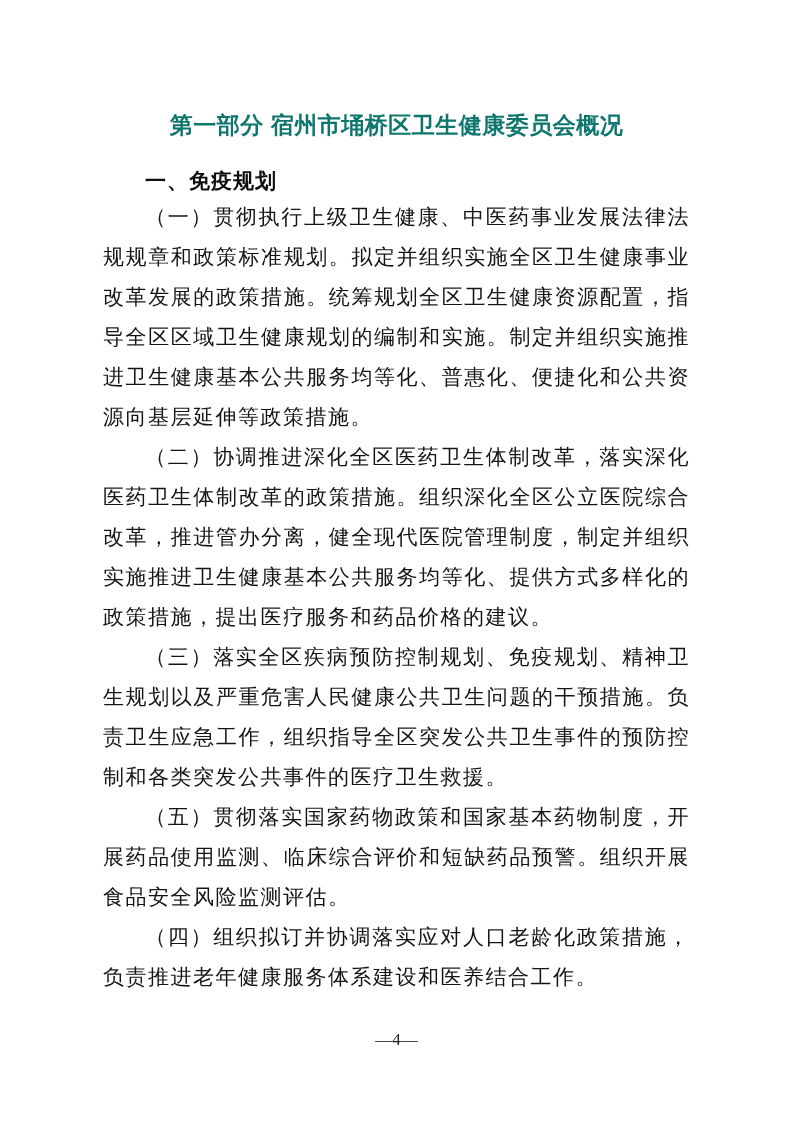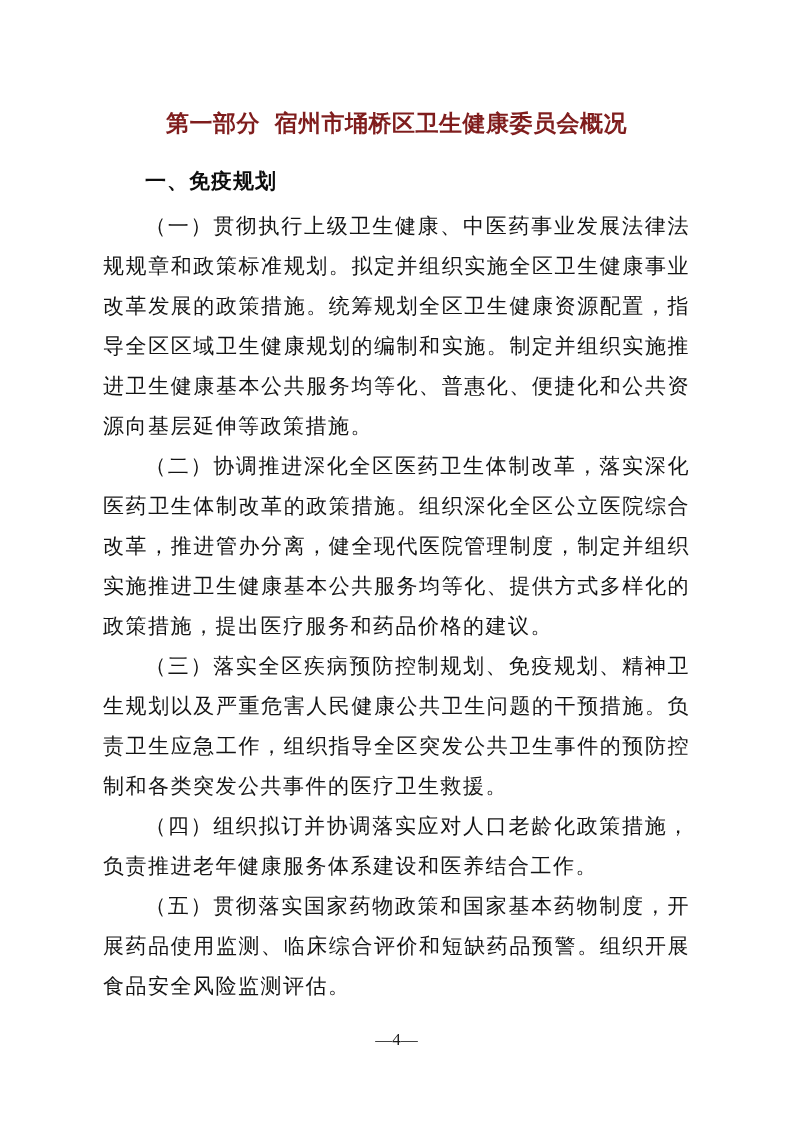--- a/index.html
+++ b/index.html
@@ -13,41 +13,41 @@
     height: 1122px;
     margin: 0 auto;
     background: #ffffff;
     color: #111111;
     overflow: hidden;
   }
   .content {
     padding: 108px 103px 0 103px;
   }
   .doc-title {
-    font-family: Liberation Mono, monospace;
+    font-family: Liberation Sans, sans-serif;
     font-weight: 700;
     font-size: 23px;
     line-height: 34px;
     text-align: center;
-    color: #7f1d1d;
+    color: #0f766e;
     letter-spacing: 0.5px;
     white-space: nowrap;
   }
   .section-heading {
     font-family: "Liberation Sans", "DejaVu Sans", sans-serif;
     font-weight: 700;
     font-size: 21px;
     line-height: 26px;
     margin-top: 26px;
     padding-left: 42px;
     color: #0d0d0d;
     letter-spacing: 1px;
   }
   .body-text {
-    margin-top: 12px;
+    margin-top: 3px;
   }
   .body-text p {
     font-size: 21px;
     line-height: 40px;
     letter-spacing: 1.5px;
     text-align: justify;
     text-justify: inter-ideograph;
     text-indent: 2em;
     color: #141414;
   }
@@ -67,18 +67,18 @@
 <body>
 
 <div class="page">
   <div class="content">
     <h1 class="doc-title">第一部分 宿州市埇桥区卫生健康委员会概况</h1>
     <h2 class="section-heading">一、免疫规划</h2>
     <div class="body-text">
       <p>（一）贯彻执行上级卫生健康、中医药事业发展法律法规规章和政策标准规划。拟定并组织实施全区卫生健康事业改革发展的政策措施。统筹规划全区卫生健康资源配置，指导全区区域卫生健康规划的编制和实施。制定并组织实施推进卫生健康基本公共服务均等化、普惠化、便捷化和公共资源向基层延伸等政策措施。</p>
       <p>（二）协调推进深化全区医药卫生体制改革，落实深化医药卫生体制改革的政策措施。组织深化全区公立医院综合改革，推进管办分离，健全现代医院管理制度，制定并组织实施推进卫生健康基本公共服务均等化、提供方式多样化的政策措施，提出医疗服务和药品价格的建议。</p>
       <p>（三）落实全区疾病预防控制规划、免疫规划、精神卫生规划以及严重危害人民健康公共卫生问题的干预措施。负责卫生应急工作，组织指导全区突发公共卫生事件的预防控制和各类突发公共事件的医疗卫生救援。</p>
+      <p>（五）贯彻落实国家药物政策和国家基本药物制度，开展药品使用监测、临床综合评价和短缺药品预警。组织开展食品安全风险监测评估。</p>
       <p>（四）组织拟订并协调落实应对人口老龄化政策措施，负责推进老年健康服务体系建设和医养结合工作。</p>
-      <p>（五）贯彻落实国家药物政策和国家基本药物制度，开展药品使用监测、临床综合评价和短缺药品预警。组织开展食品安全风险监测评估。</p>
     </div>
   </div>
   <div class="page-number">—4—</div>
 </div>
 
 </body></html>

